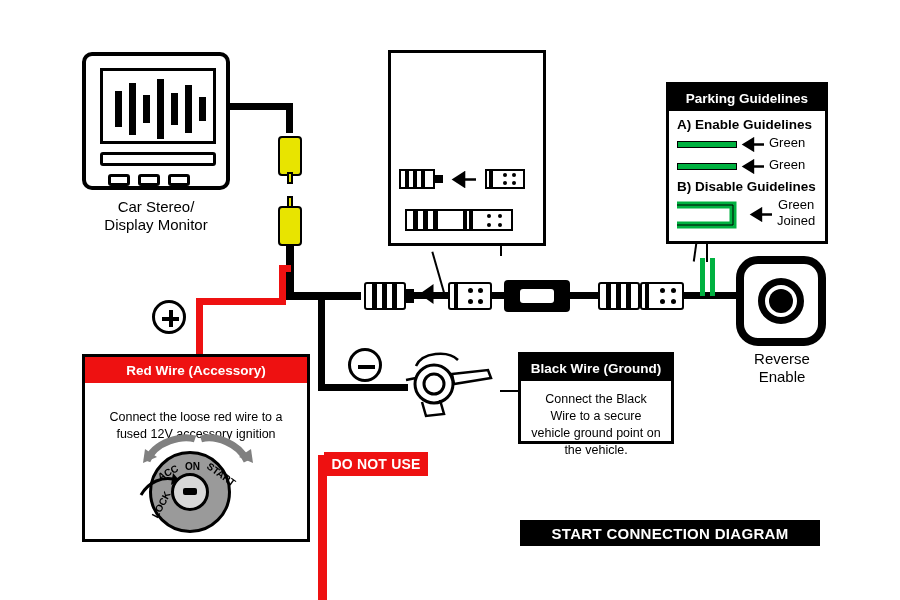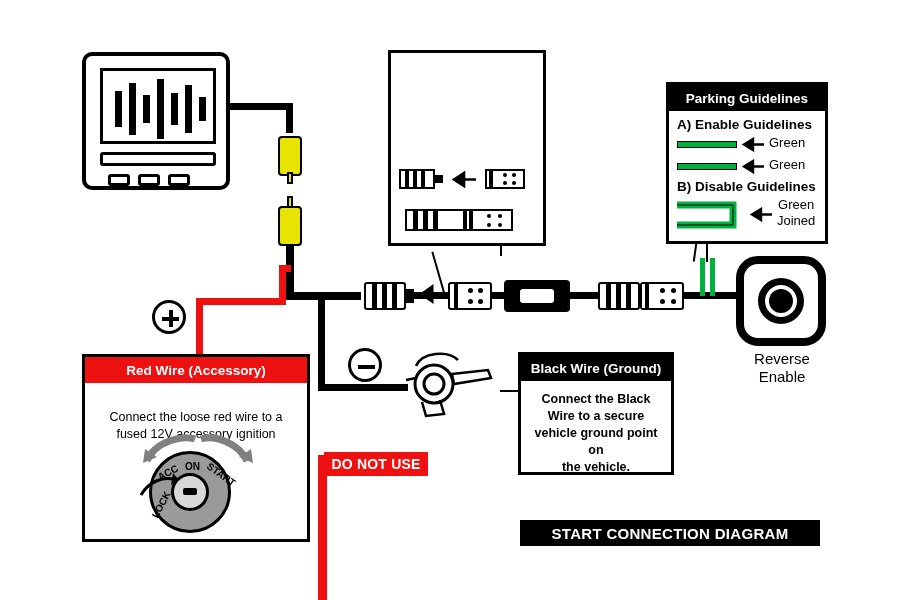--- a/index.html
+++ b/index.html
@@ -206,20 +206,22 @@
       <div class="eq-bar" style="left:68px; top:22px; width:7px; height:32px;"></div>
       <div class="eq-bar" style="left:82px; top:14px; width:7px; height:48px;"></div>
       <div class="eq-bar" style="left:96px; top:26px; width:7px; height:24px;"></div>
     </div>
     <div class="stereo-btn" style="left:14px; top:96px; width:116px; height:14px;"></div>
     <div class="stereo-btn" style="left:22px; top:118px; width:22px; height:12px;"></div>
     <div class="stereo-btn" style="left:52px; top:118px; width:22px; height:12px;"></div>
     <div class="stereo-btn" style="left:82px; top:118px; width:22px; height:12px;"></div>
   </div>
   <div class="caption abs" style="left:72px; top:198px; width:168px;">
+    <div>Car Stereo/</div>
+    <div>Display Monitor</div>
   </div>
 
   <div class="rca" style="left:278px; top:128px; width:24px; height:56px;">
     <div class="abs" style="left:0; top:8px; width:24px; height:40px; background:#e8e400; border:2.5px solid #000; border-radius:4px; box-sizing:border-box;"></div>
     <div class="abs" style="left:9px; top:44px; width:6px; height:12px; background:#e8e400; border:2.5px solid #000; box-sizing:border-box;"></div>
   </div>
 
   <div class="rca" style="left:278px; top:196px; width:24px; height:56px;">
     <div class="abs" style="left:9px; top:0px; width:6px; height:12px; background:#e8e400; border:2.5px solid #000; box-sizing:border-box;"></div>
     <div class="abs" style="left:0; top:10px; width:24px; height:40px; background:#e8e400; border:2.5px solid #000; border-radius:4px; box-sizing:border-box;"></div>
@@ -384,23 +386,23 @@
       <div class="abs" style="left:52px; top:28px; font-size:10px; font-weight:bold; color:#000;">ON</div>
       <div class="abs" style="left:72px; top:36px; font-size:10px; font-weight:bold; color:#000; transform:rotate(36deg);">START</div>
 
       <svg class="abs" style="left:6px; top:40px;" width="40" height="28" viewBox="0 0 40 28">
         <path d="M2 22 C10 8, 24 4, 34 6" fill="none" stroke="#000" stroke-width="3"></path>
         <path d="M34 0 L40 7 L32 12 Z" fill="#000"></path>
       </svg>
     </div>
   </div>
 
-  <div class="panel abs" style="left:518px; top:352px; width:156px; height:123px;">
+  <div class="panel abs" style="left:518px; top:352px; width:156px; height:92px;">
     <div class="blackhdr" style="height:26px; font-size:13.5px;">Black Wire (Ground)</div>
-    <div class="panel-body small-txt" style="padding:10px 8px 0 8px;font-weight:bold;">
+    <div class="panel-body small-txt" style="padding:10px 8px 0 8px;">
       <div>Connect the Black</div>
       <div>Wire to a secure</div>
       <div>vehicle ground point on</div>
       <div>the vehicle.</div>
     </div>
   </div>
 
   <div class="donotuse abs" style="left:324px; top:452px; width:104px; height:24px;">DO NOT USE</div>
 
   <div class="title-bar abs" style="left:520px; top:520px; width:300px; height:26px;">START CONNECTION DIAGRAM</div>

